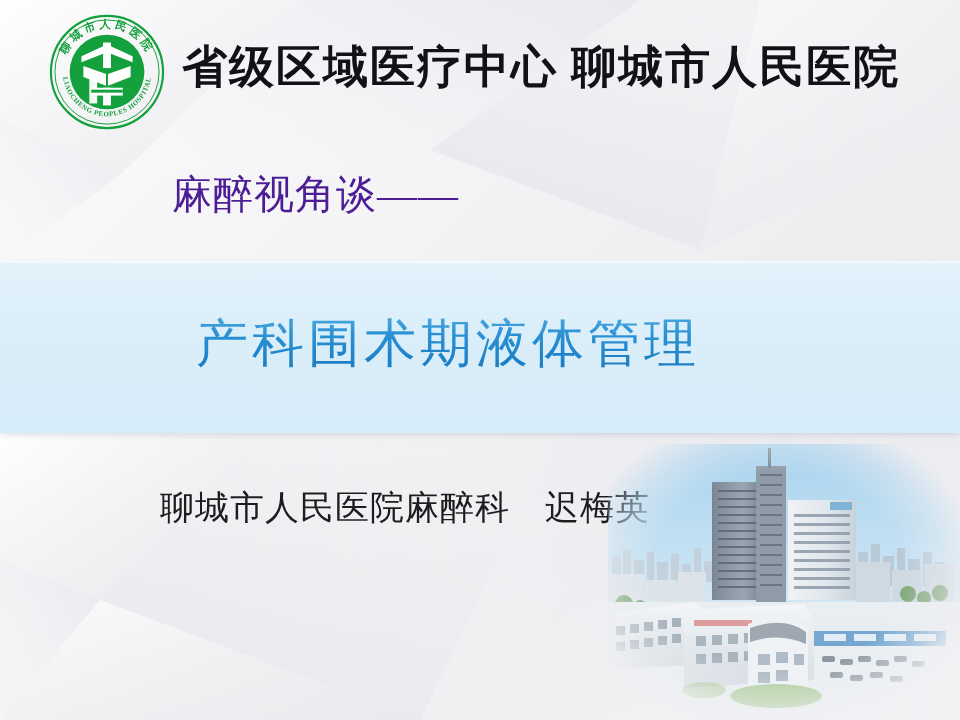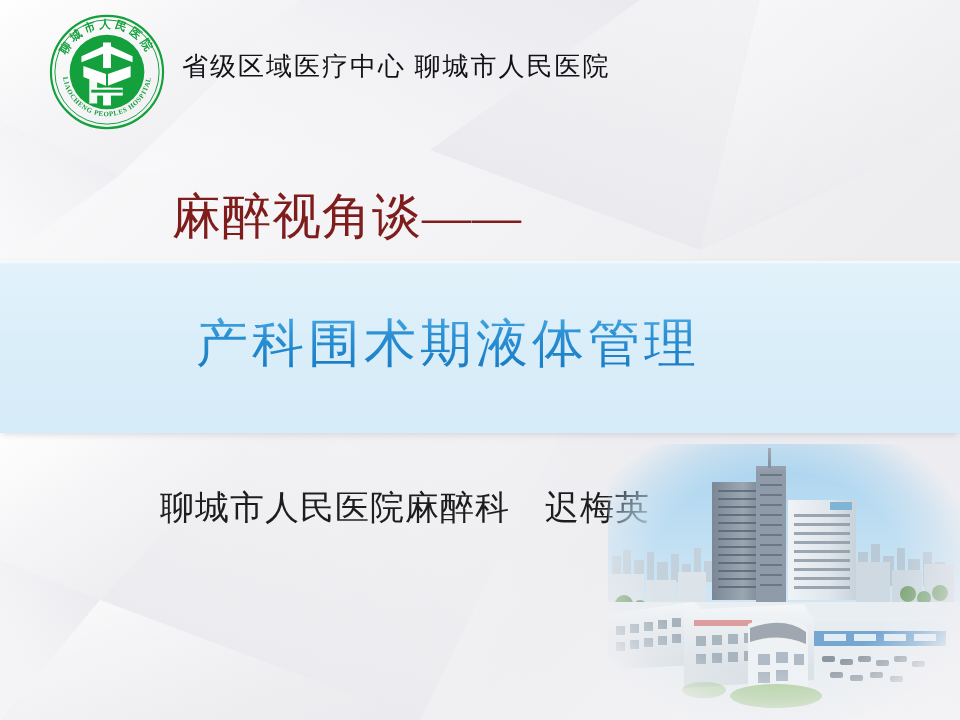--- a/index.html
+++ b/index.html
@@ -51,38 +51,38 @@
     width: 118px;
     height: 118px;
   }
   .logo svg { display:block; width: 118px; height: 118px; }
 
   .header-title {
     position: absolute;
     left: 182px;
     top: 45px;
     font-family: "Liberation Serif", "DejaVu Serif", serif;
-    font-size: 26px;
-    font-weight: 400;
+    font-size: 45px;
+    font-weight: 700;
     letter-spacing: 2px;
     color: #111215;
     white-space: nowrap;
     line-height: 44px;
   }
 
   
   .subtitle {
     position: absolute;
     left: 172px;
-    top: 190px;
+    top: 168px;
     font-family: "Liberation Serif", "DejaVu Serif", serif;
-    font-size: 49px;
+    font-size: 40px;
     font-weight: 400;
     letter-spacing: 1px;
-    color: #7f1d1d;
+    color: #4c1d95;
     white-space: nowrap;
     line-height: 54px;
   }
 
   
   .band {
     position: absolute;
     left: 0;
     top: 261px;
     width: 960px;

